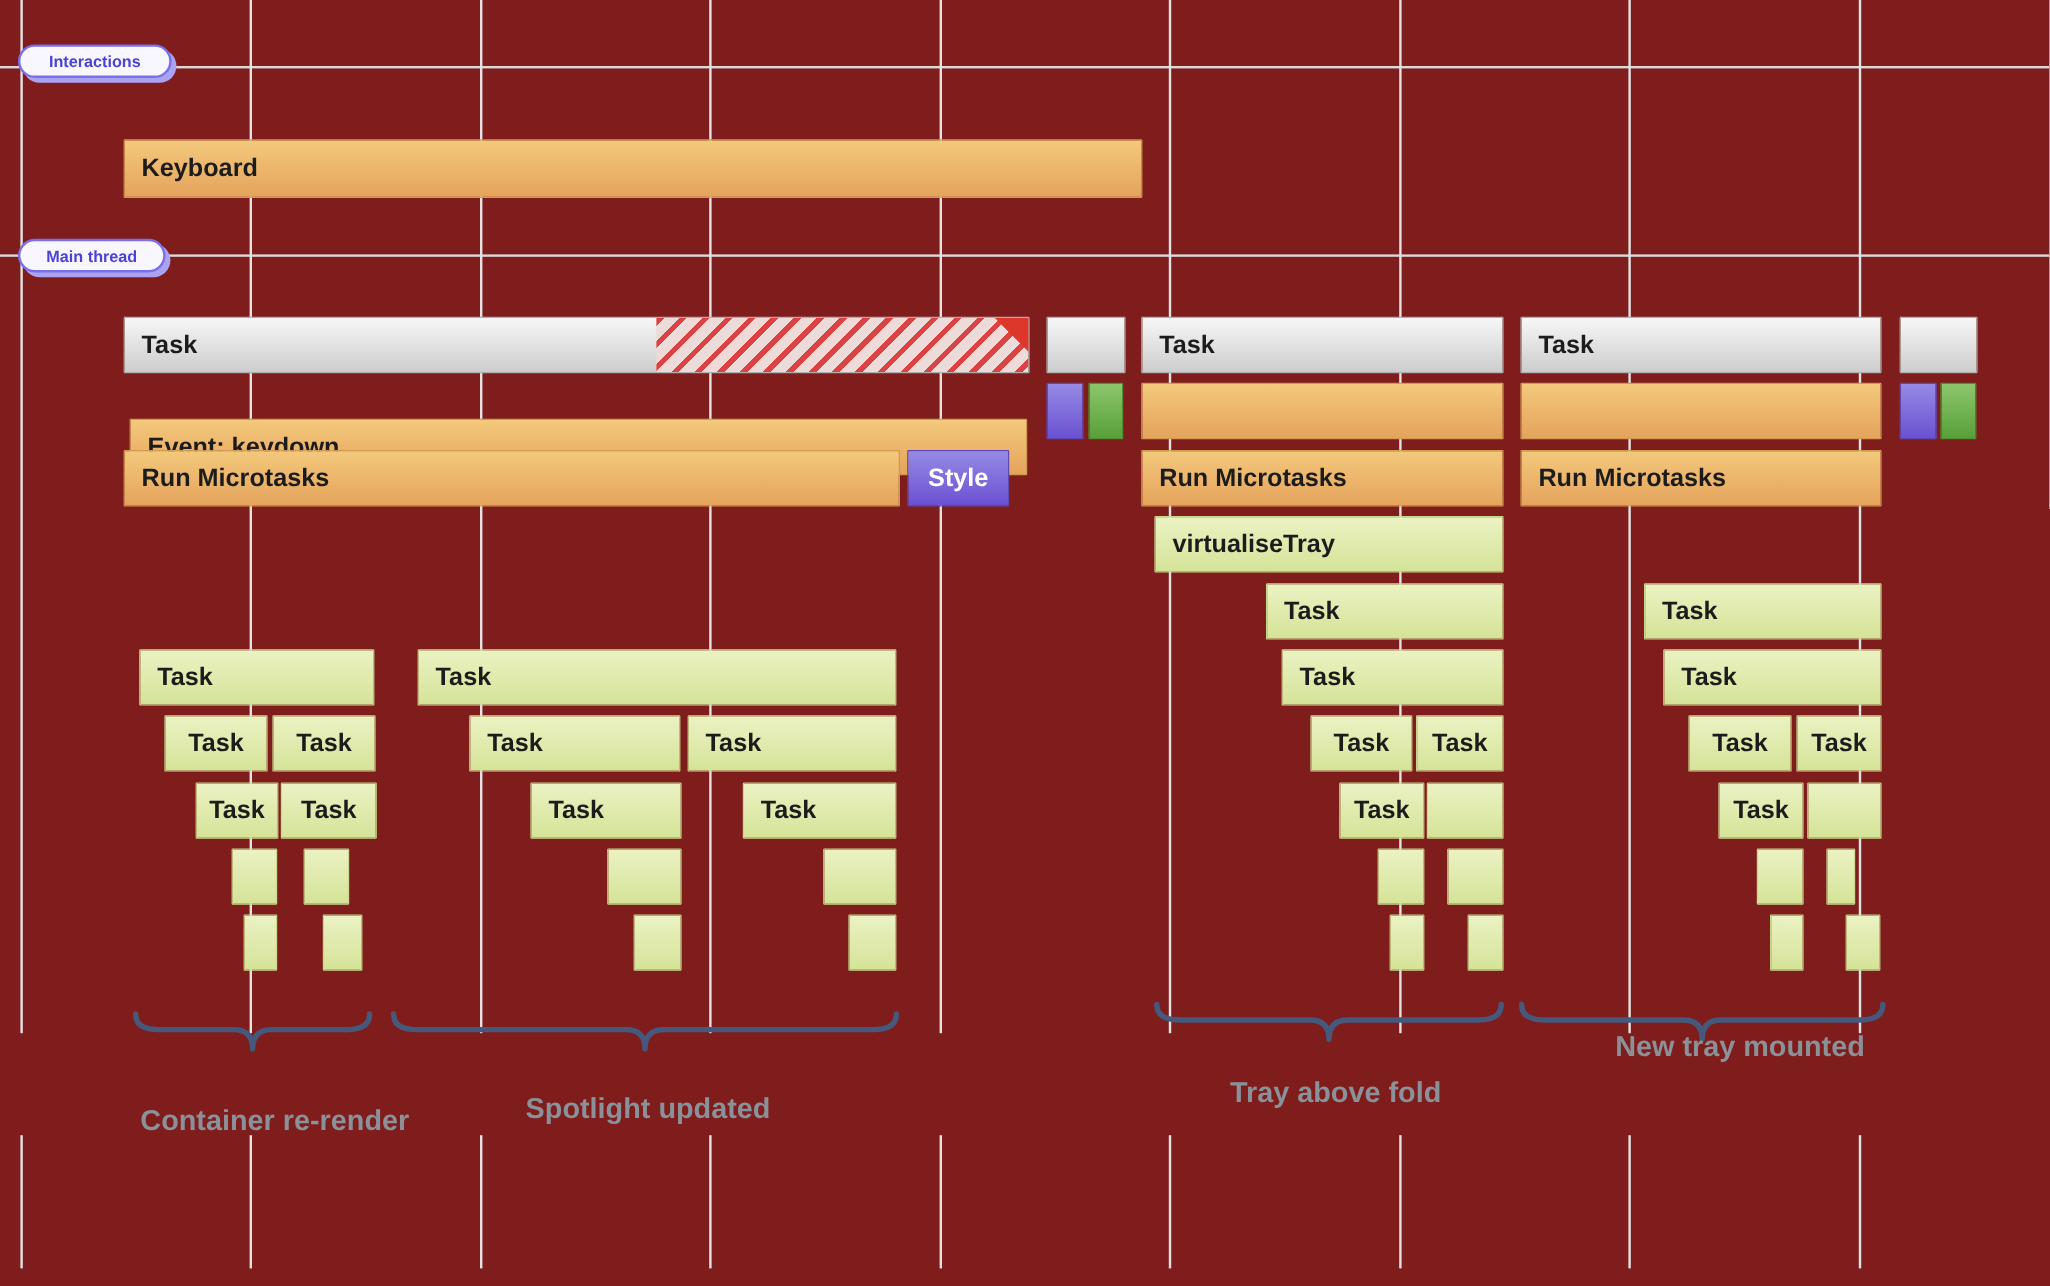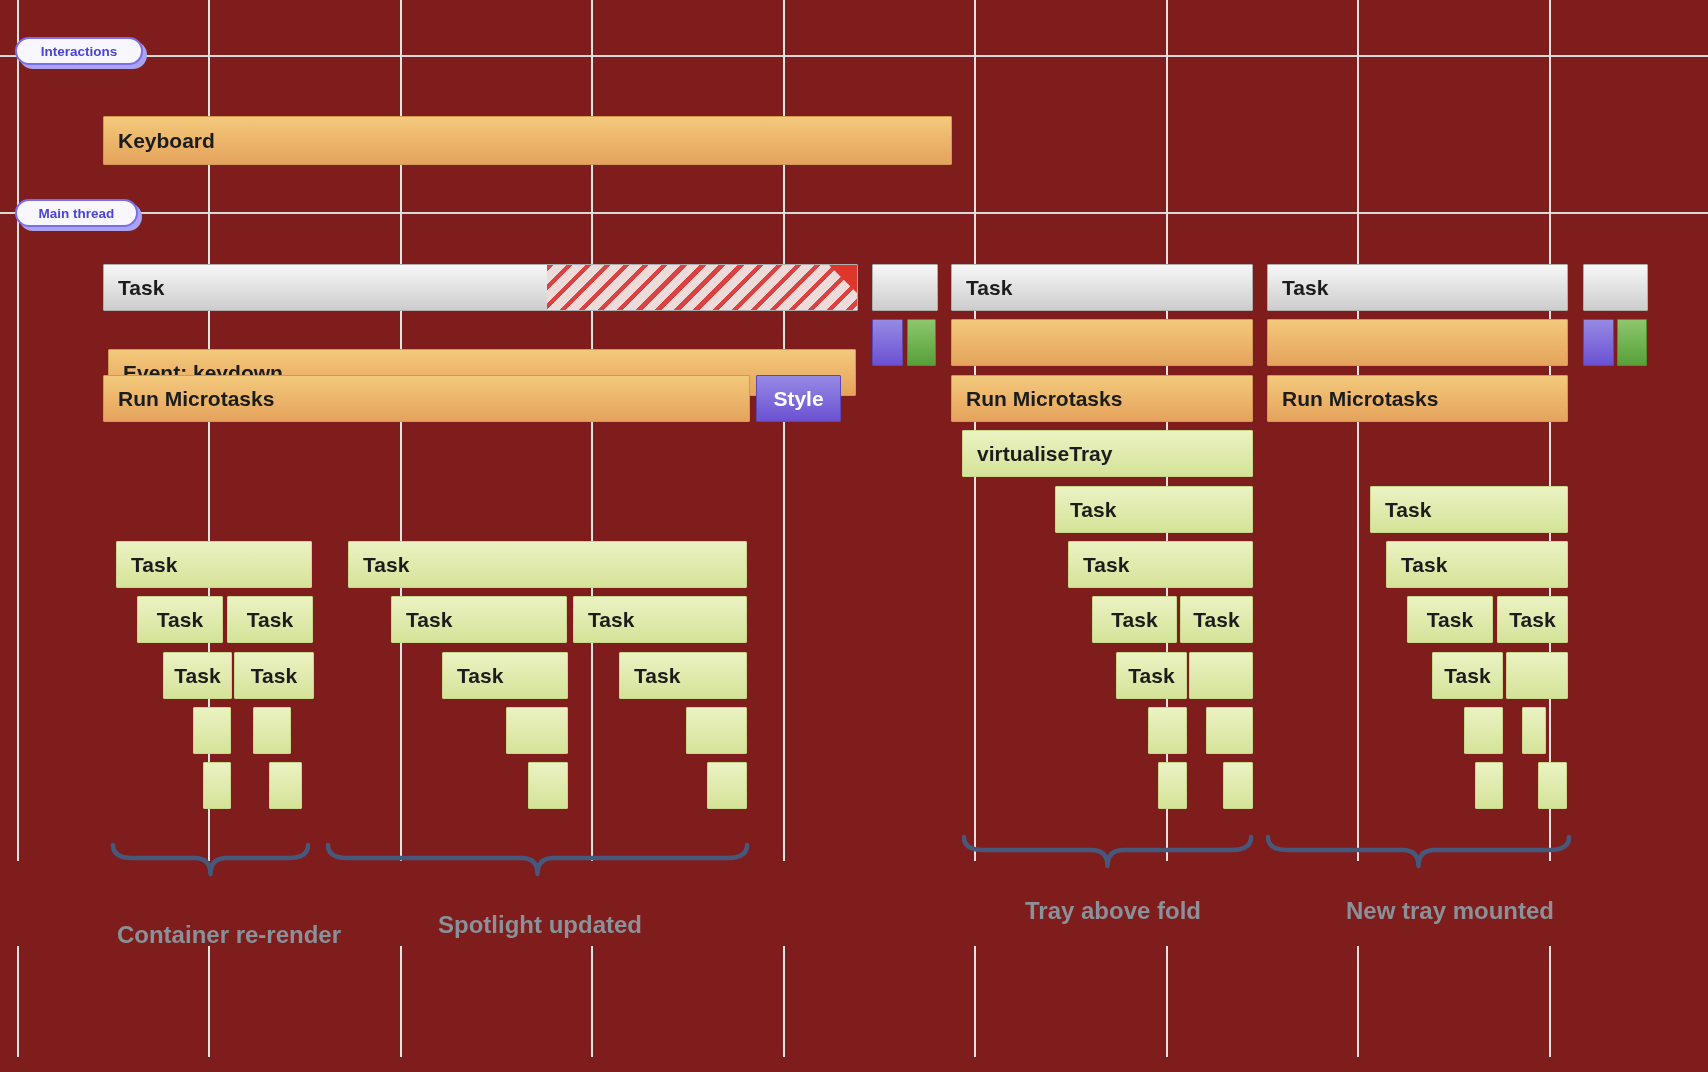--- a/index.html
+++ b/index.html
@@ -208,14 +208,14 @@
       <path d="M 3 4 Q 3 17 22 17 L 196.5 17 Q 212.5 17 212.5 33 Q 212.5 17 228.5 17 L 403 17 Q 422 17 422 4" fill="none" stroke="#46587b" stroke-width="4.5" stroke-linecap="round" stroke-linejoin="round"></path>
     </svg>
     <div class="annotation-label" style="left: 540px; top: 911px;">Spotlight updated</div>
     <svg width="293" height="40" viewBox="0 0 293 40" class="brace" style="left: 961px; top: 833px;">
       <path d="M 3 4 Q 3 17 22 17 L 130.5 17 Q 146.5 17 146.5 33 Q 146.5 17 162.5 17 L 271 17 Q 290 17 290 4" fill="none" stroke="#46587b" stroke-width="4.5" stroke-linecap="round" stroke-linejoin="round"></path>
     </svg>
     <div class="annotation-label" style="left: 1113px; top: 897px;">Tray above fold</div>
     <svg width="307" height="40" viewBox="0 0 307 40" class="brace" style="left: 1265px; top: 833px;">
       <path d="M 3 4 Q 3 17 22 17 L 137.5 17 Q 153.5 17 153.5 33 Q 153.5 17 169.5 17 L 285 17 Q 304 17 304 4" fill="none" stroke="#46587b" stroke-width="4.5" stroke-linecap="round" stroke-linejoin="round"></path>
     </svg>
-    <div class="annotation-label" style="left: 1450px; top: 897px;">New tray mounted</div>
+    <div class="annotation-label" style="left: 1450px; top: 859px;">New tray mounted</div>
   </div>
 
 </body></html>

